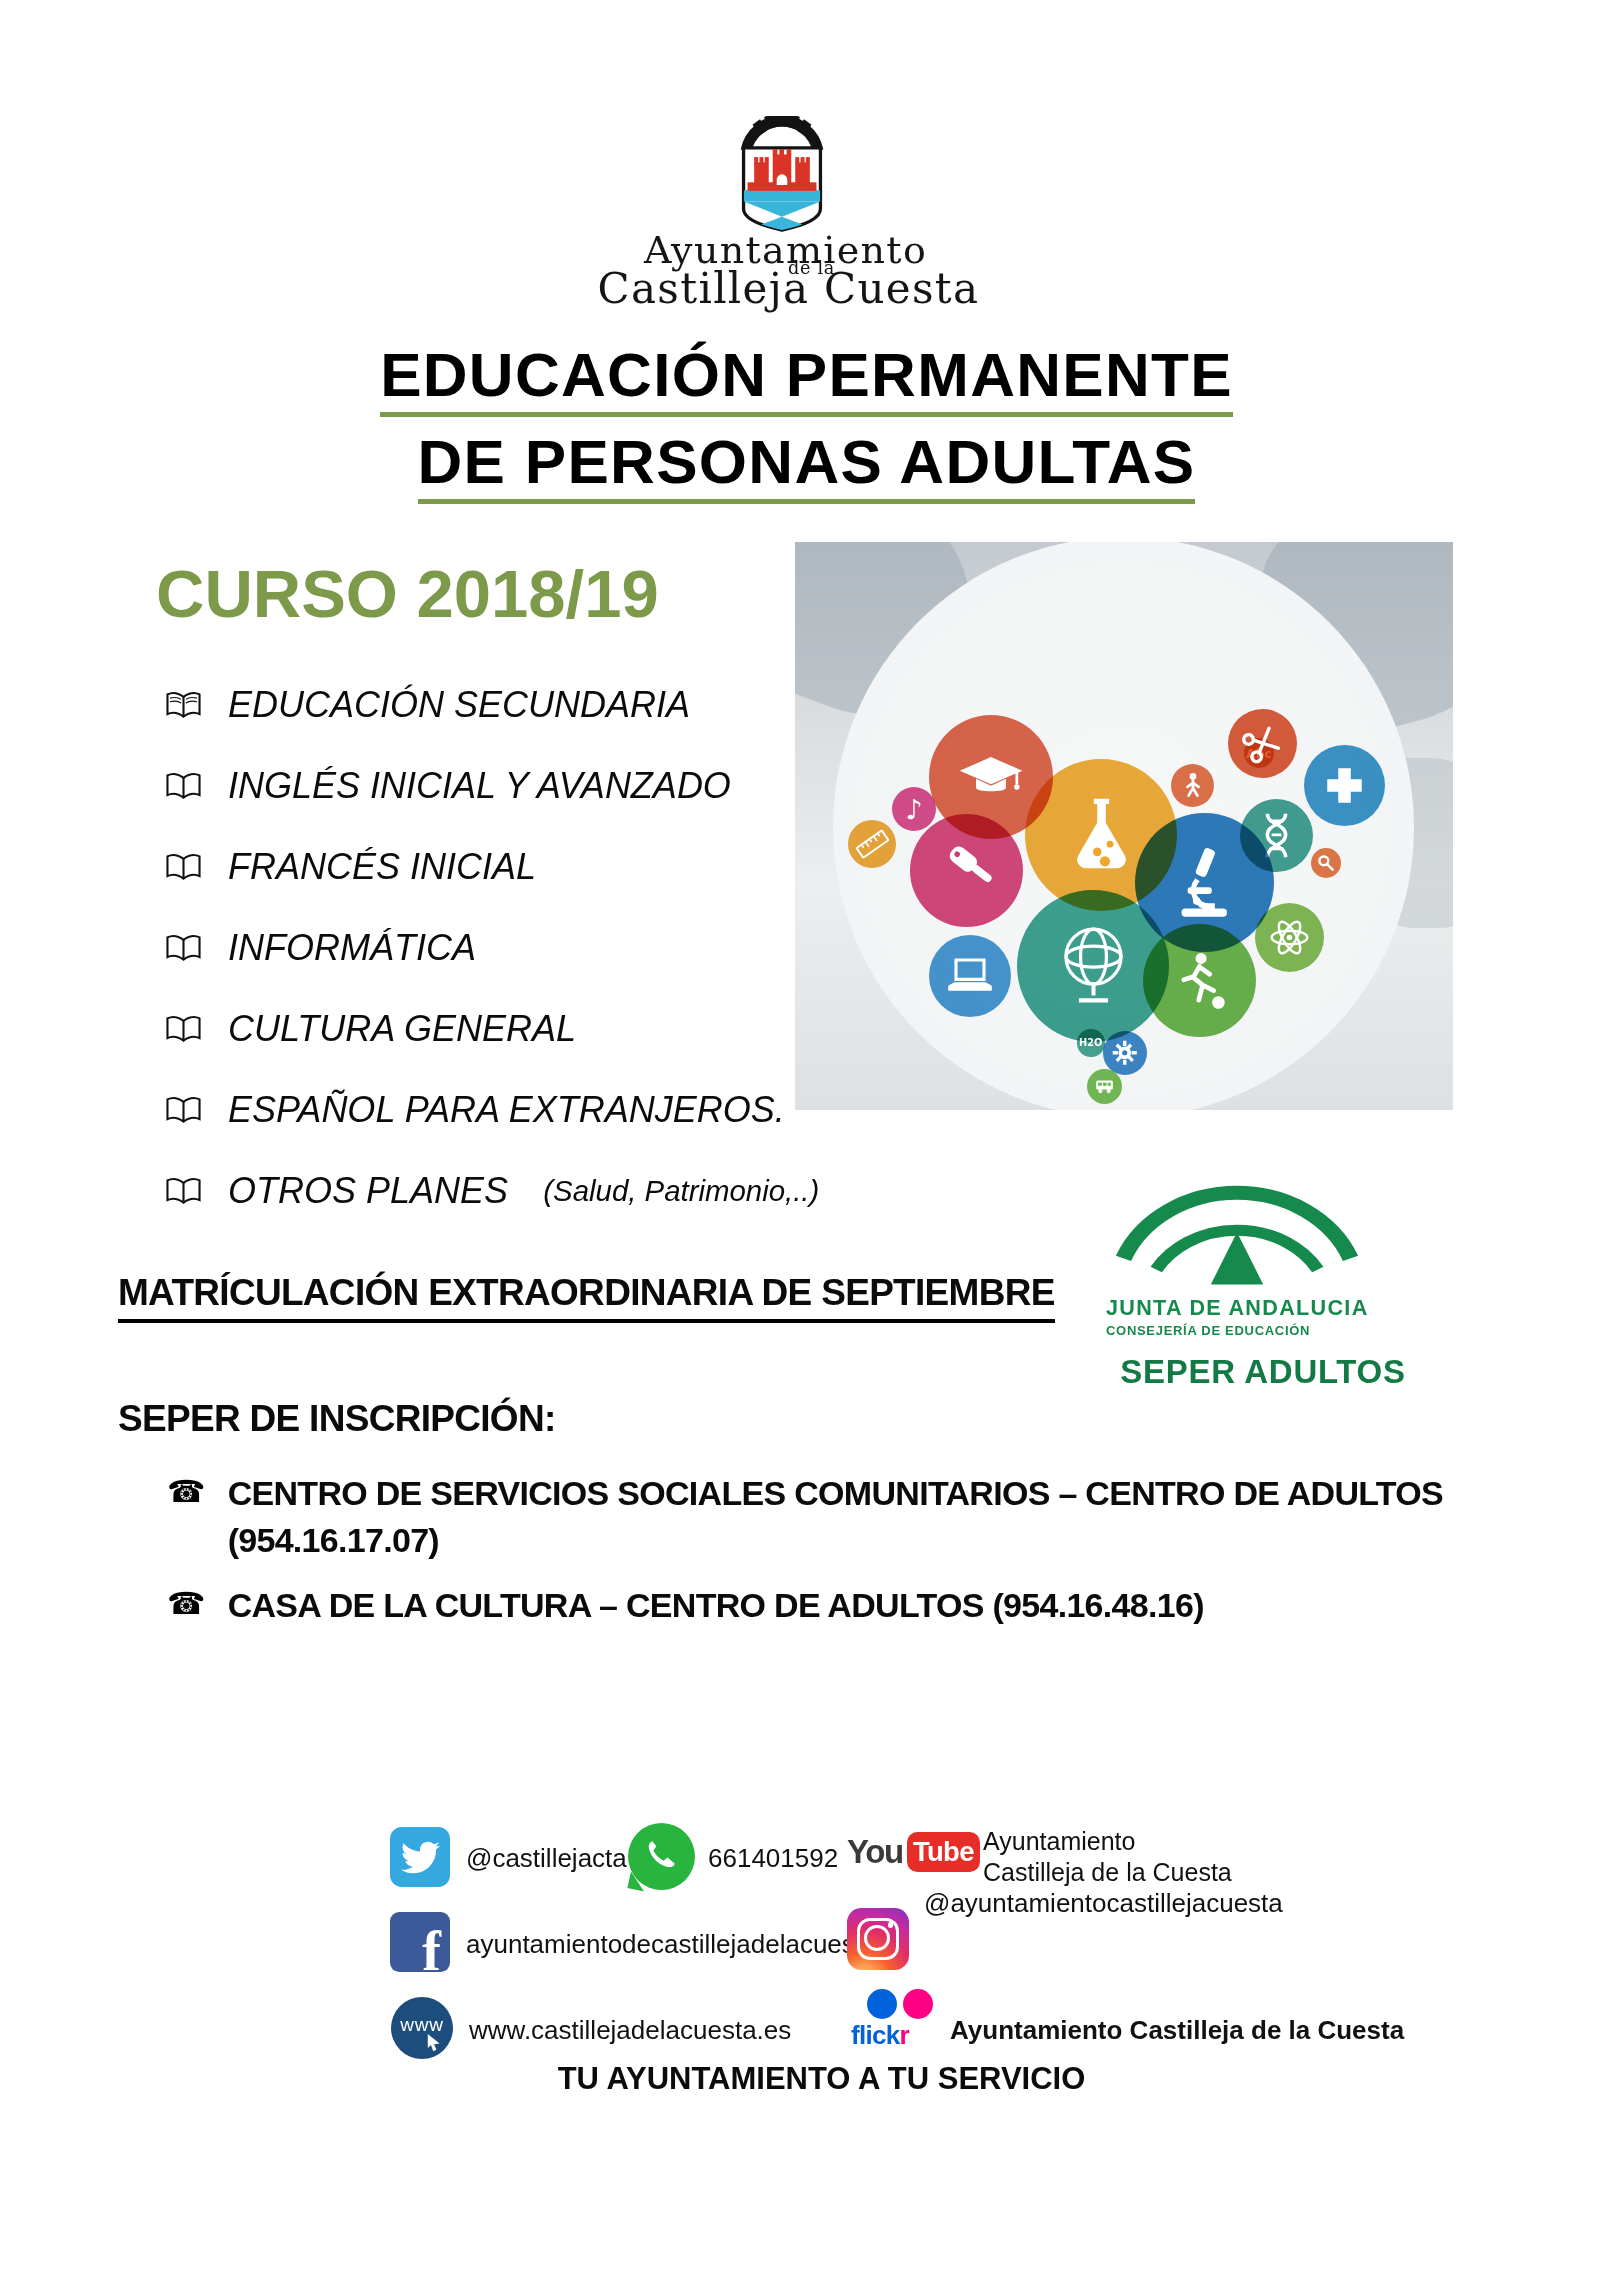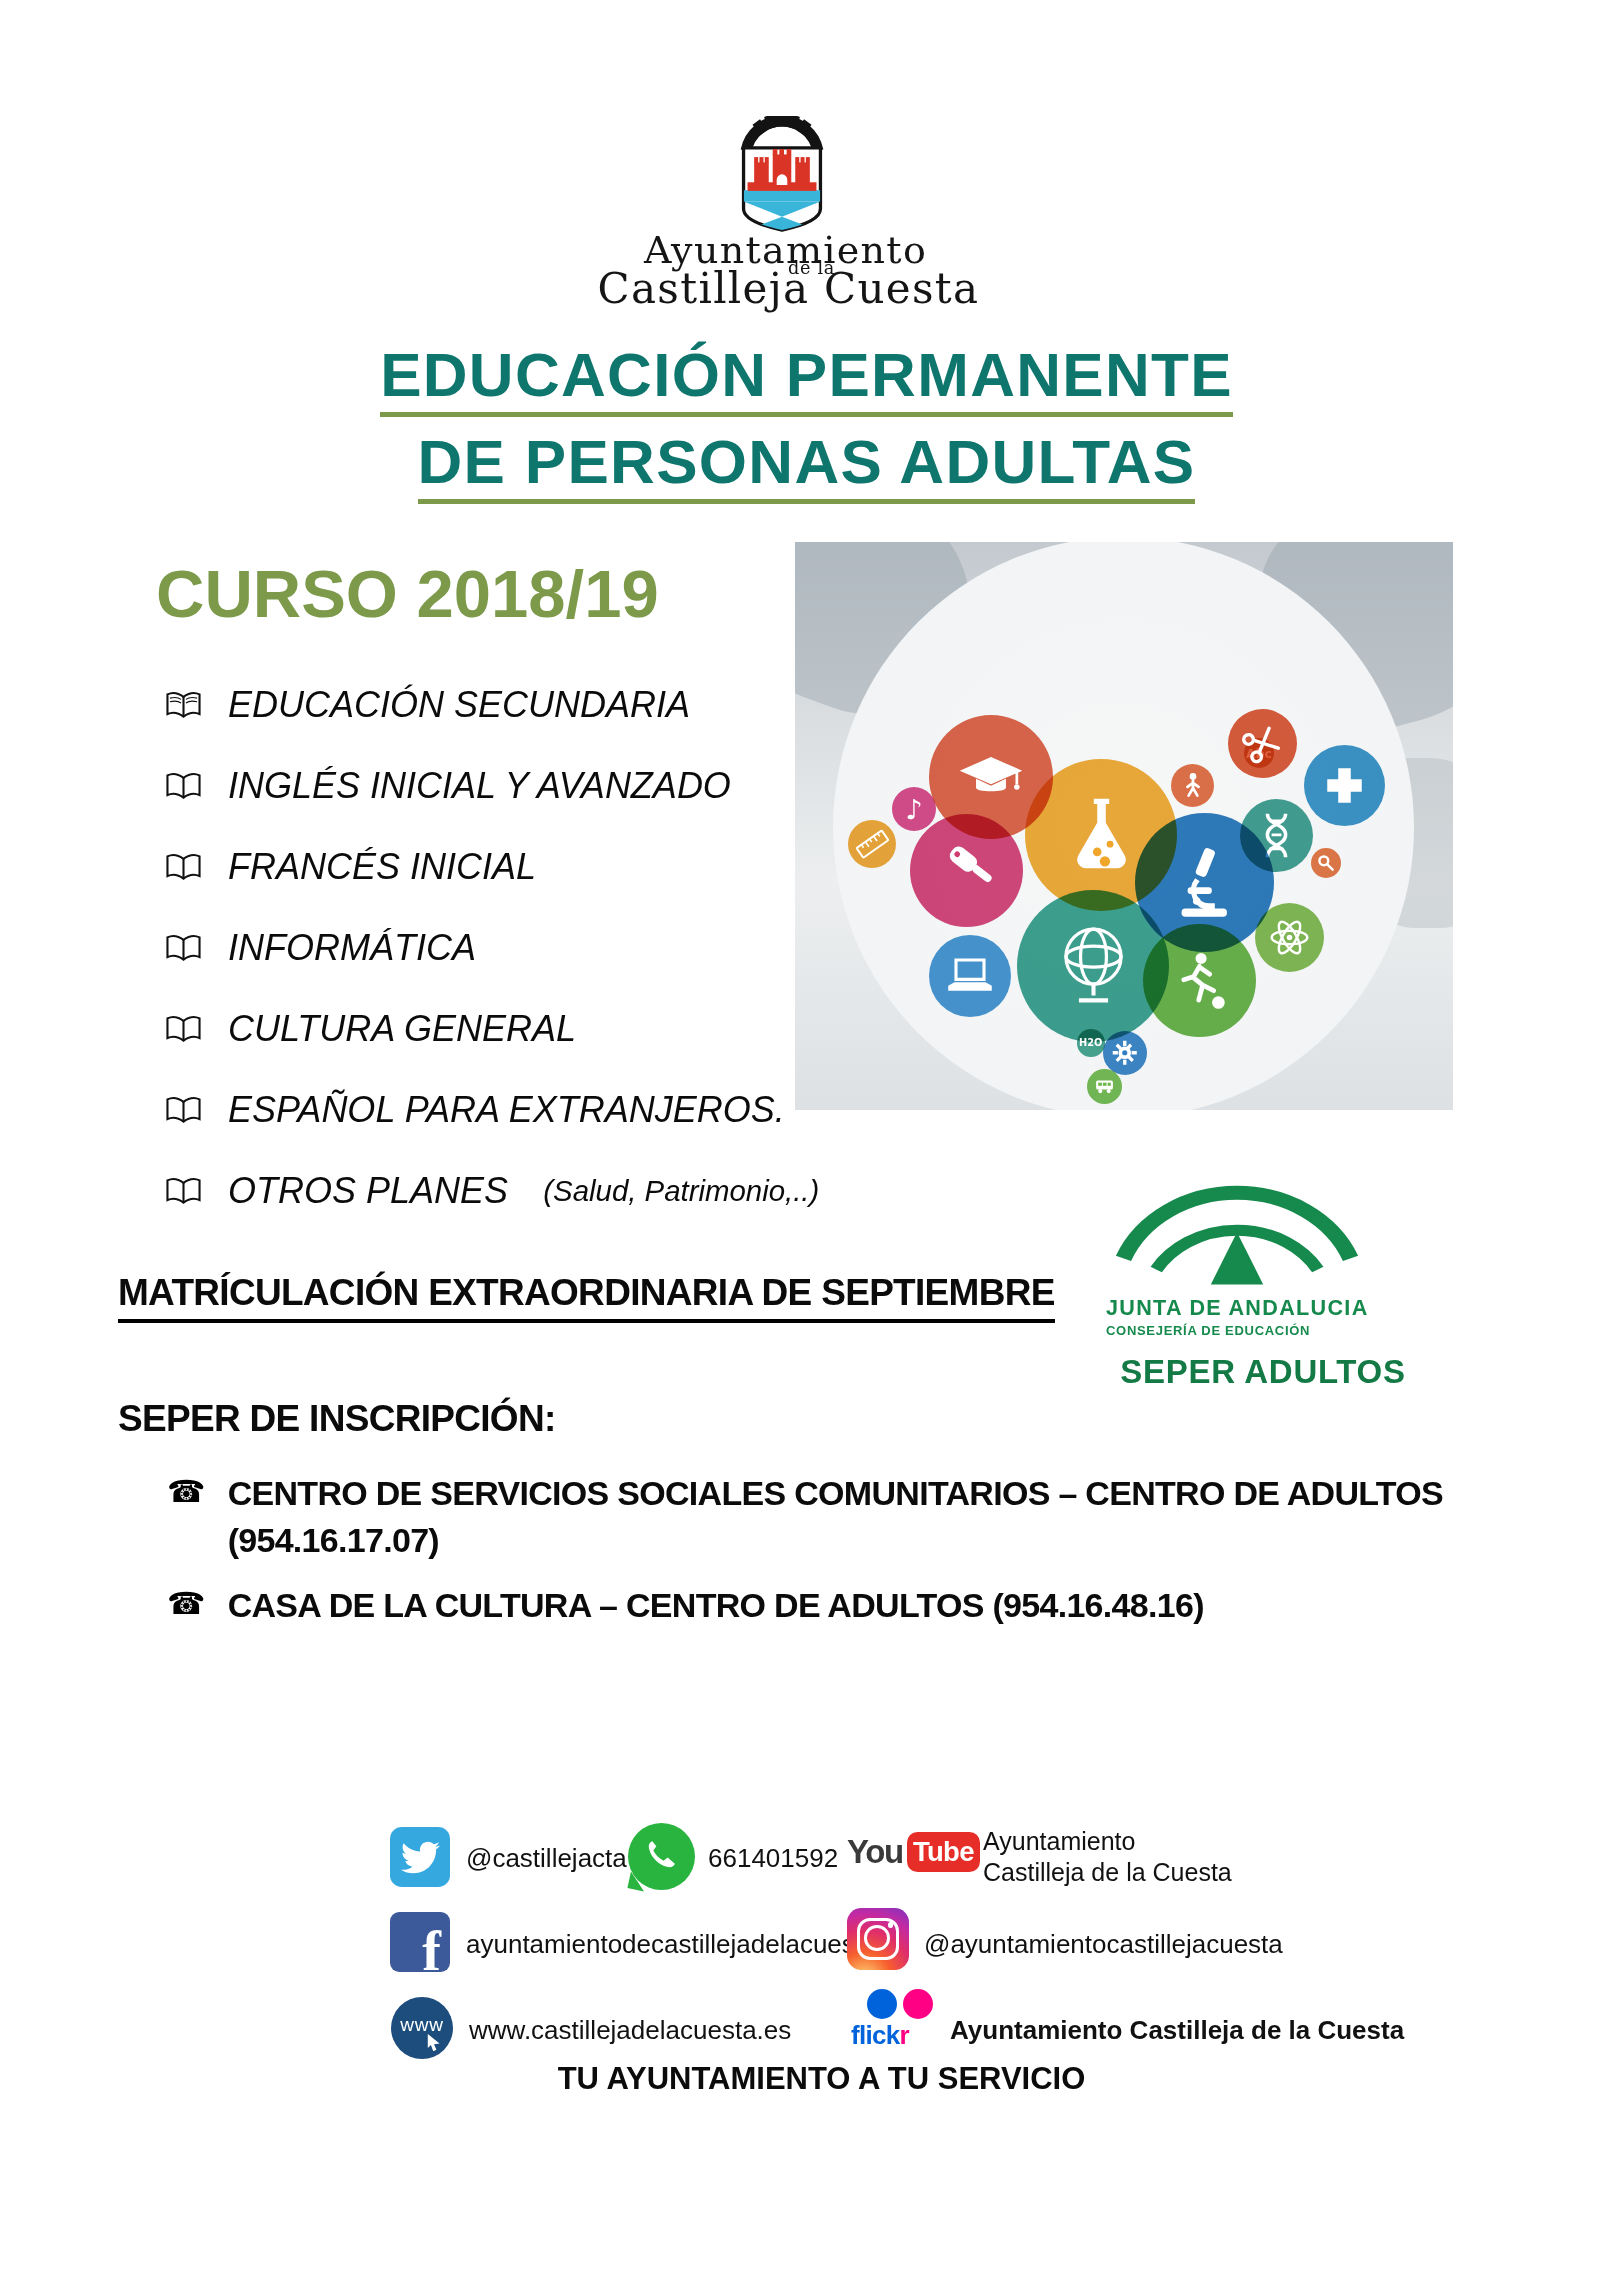--- a/index.html
+++ b/index.html
@@ -8,21 +8,21 @@
   .abs{position:absolute;}
 
   
   .crest-word{font-family:"DejaVu Serif",serif;color:#151515;white-space:nowrap;text-align:center;}
   .crest-ayto{font-size:38px;letter-spacing:1.3px;}
   .crest-dela{font-size:17.7px;letter-spacing:0.7px;}
   .crest-cast{font-size:42px;letter-spacing:1.3px;}
 
   
   .title-box{left:262px;top:339px;width:1089px;text-align:center;}
-  .title-line{display:inline-block;font-weight:bold;font-size:62px;letter-spacing:1.3px;color:#0f766e;
+  .title-line{display:inline-block;font-weight:bold;font-size:62px;letter-spacing:1.3px;color:#000000;
               border-bottom:5.9px solid #7c9a4a;padding-bottom:2px;margin-bottom:9.2px;white-space:nowrap;text-align:right;}
   .curso{left:156px;top:555px;font-weight:bold;font-size:67px;color:#7c9a4a;letter-spacing:0px;white-space:nowrap;}
 
   
   .li{position:absolute;left:165px;display:flex;align-items:center;gap:26px;height:48px;}
   .li .txt{font-style:italic;font-size:36px;letter-spacing:0;color:#0b0b0b;white-space:nowrap;}
   .li .note{font-style:italic;font-size:29.4px;margin-left:9.2px;color:#0b0b0b;}
   .book{width:37px;height:31px;flex:0 0 auto;}
 
   
@@ -446,21 +446,21 @@
   <div class="fb">
       <span>f</span>
     </div>
   <div class="abs soc-label" style="left:466px;top:1929px;">ayuntamientodecastillejadelacuesta</div>
 
   <div class="ig">
       <span class="frame"></span>
       <span class="lens"></span>
       <span class="dot"></span>
     </div>
-  <div class="abs soc-label" style="left:924px;top:1929px;">@ayuntamientocastillejacuesta</div>
+  <div class="abs soc-label" style="left:924px;top:1888px;">@ayuntamientocastillejacuesta</div>
 
   <div class="www">
     <span class="w">www</span>
     <svg style="position:absolute;right:10.5px;bottom:7.9px;" width="15.7" viewBox="0 0 20 22">
         <path d="M1 0 L16 12 L9 13 L12 20 L8 22 L5 14 L1 18 Z" fill="#fff"></path>
       </svg>
   </div>
   <div class="abs soc-label" style="left:469px;top:2015px;">www.castillejadelacuesta.es</div>
 
   <div class="flickr">

